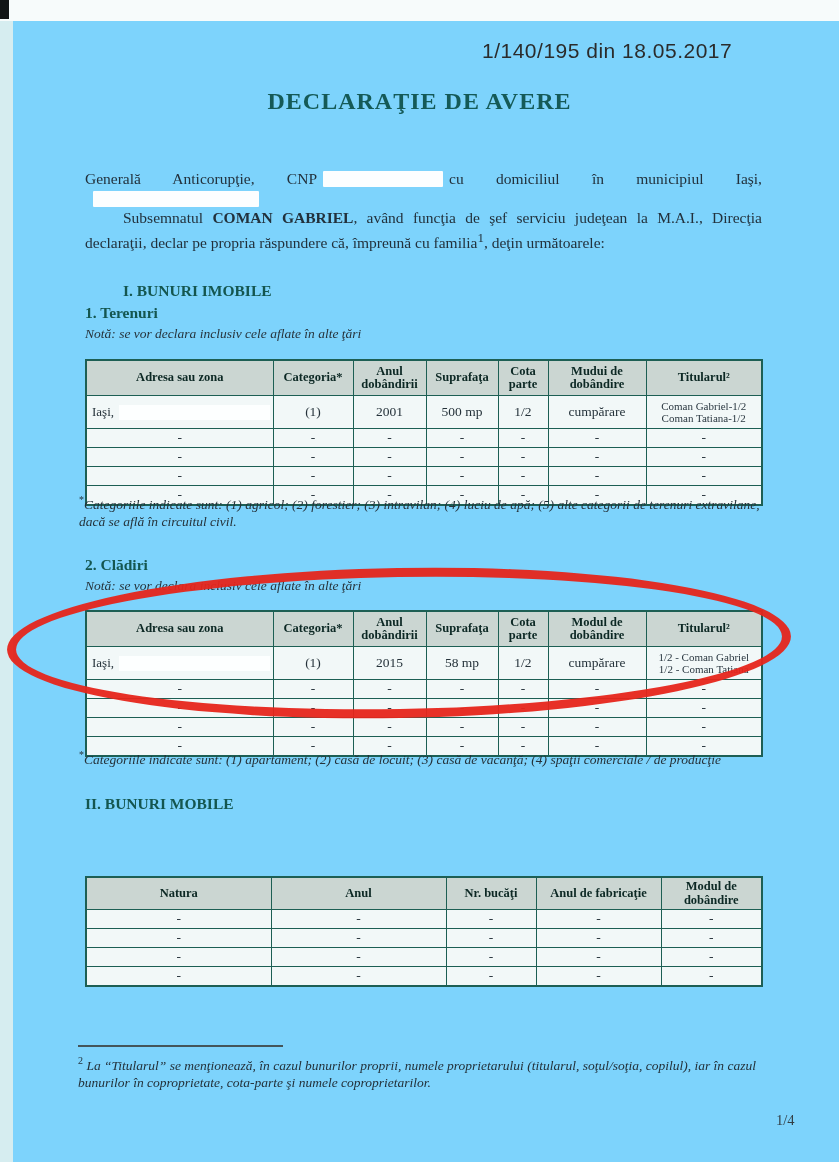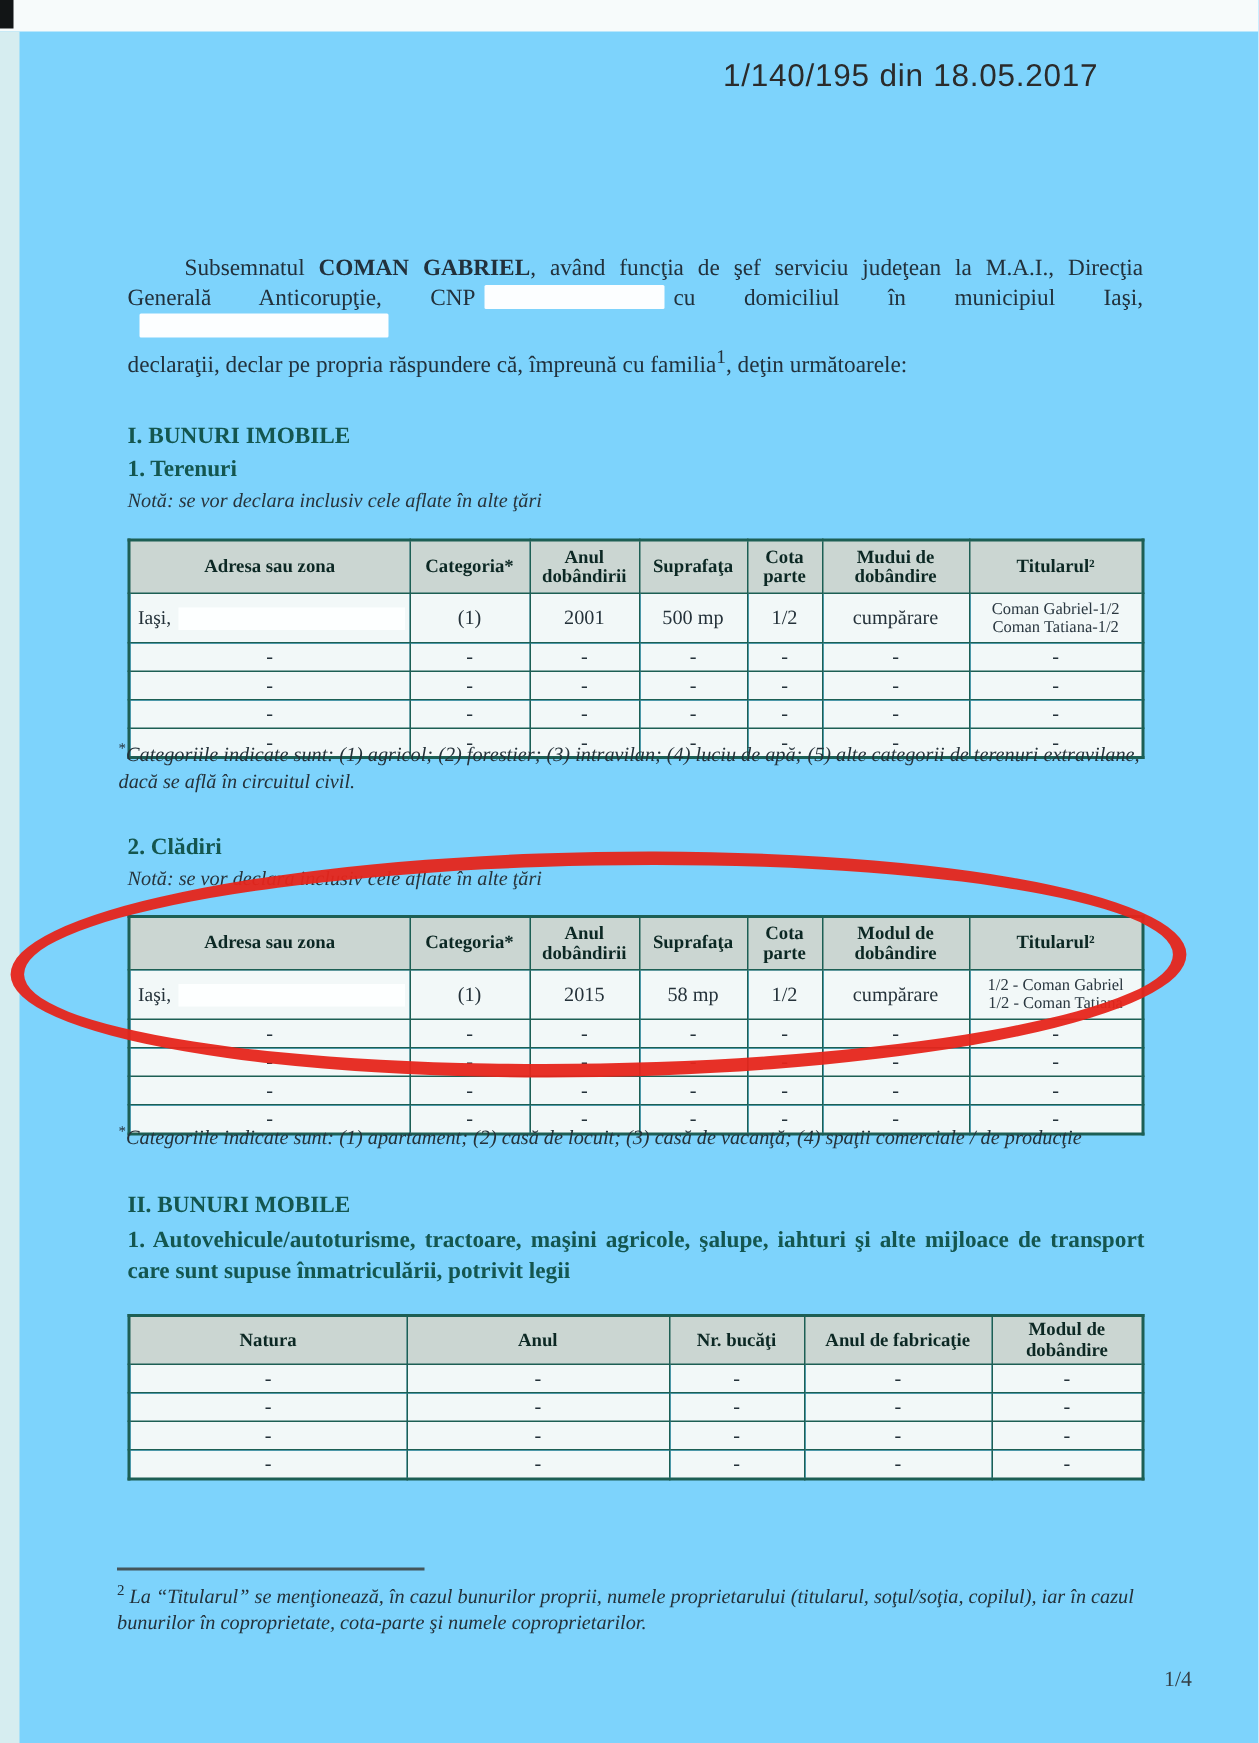--- a/index.html
+++ b/index.html
@@ -75,28 +75,29 @@
 <body>
 
 <div class="page">
 
   <div class="artifact-top"></div>
   <div class="artifact-left"></div>
   <div class="artifact-corner"></div>
 
   <div class="reg-number">1/140/195 din 18.05.2017</div>
 
+  <div class="doc-title">DECLARAŢIE DE AVERE</div>
 
   <div class="intro">
+    <div class="iline just"><span>Generală Anticorupţie, CNP</span><span class="redaction r-cnp"></span><span>cu domiciliul în municipiul Iaşi,</span><span class="redaction r-addr"></span></div>
     <div class="iline l1 just"><span>Subsemnatul </span><b>COMAN GABRIEL</b><span>, având funcţia de şef serviciu judeţean la M.A.I., Direcţia</span></div>
-    <div class="iline just"><span>Generală Anticorupţie, CNP</span><span class="redaction r-cnp"></span><span>cu domiciliul în municipiul Iaşi,</span><span class="redaction r-addr"></span></div>
     <div class="iline"><span>declaraţii, declar pe propria răspundere că, împreună cu familia</span><sup>1</sup><span>, deţin următoarele:</span></div>
   </div>
 
-  <div class="sec-h" style="top:282px;">I. BUNURI IMOBILE</div>
+  <div class="sec-h" style="top:282px;margin-left:38px;">I. BUNURI IMOBILE</div>
   <div class="sec-h" style="top:304px;">1. Terenuri</div>
   <div class="note" style="top:326px;">Notă: se vor declara inclusiv cele aflate în alte ţări</div>
 
   <div class="tbl-wrap" style="top:359px;">
     <table>
       <colgroup>
         <col style="width:187px">
           <col style="width:80px">
           <col style="width:73px">
           <col style="width:72px">
@@ -242,21 +243,20 @@
           </tr>
         </tbody>
     </table>
   </div>
 
   <div class="red-ellipse"></div>
 
   <div class="tbl-footnote" style="top:746px;"><sup>*</sup><span>Categoriile indicate sunt: (1) apartament; (2) casă de locuit; (3) casă de vacanţă; (4) spaţii comerciale / de producţie</span></div>
 
   <div class="sec-h" style="top:795px;">II. BUNURI MOBILE</div>
-  <div class="sub-long" style="top:816px;">1. Autovehicule/autoturisme, tractoare, maşini agricole, şalupe, iahturi şi alte mijloace de transport care sunt supuse înmatriculării, potrivit legii</div>
 
   <div class="tbl-wrap veh" style="top:876px;">
     <table class="veh">
       <colgroup>
         <col style="width:185px">
           <col style="width:175px">
           <col style="width:90px">
           <col style="width:125px">
           <col style="width:101px">
       </colgroup>

